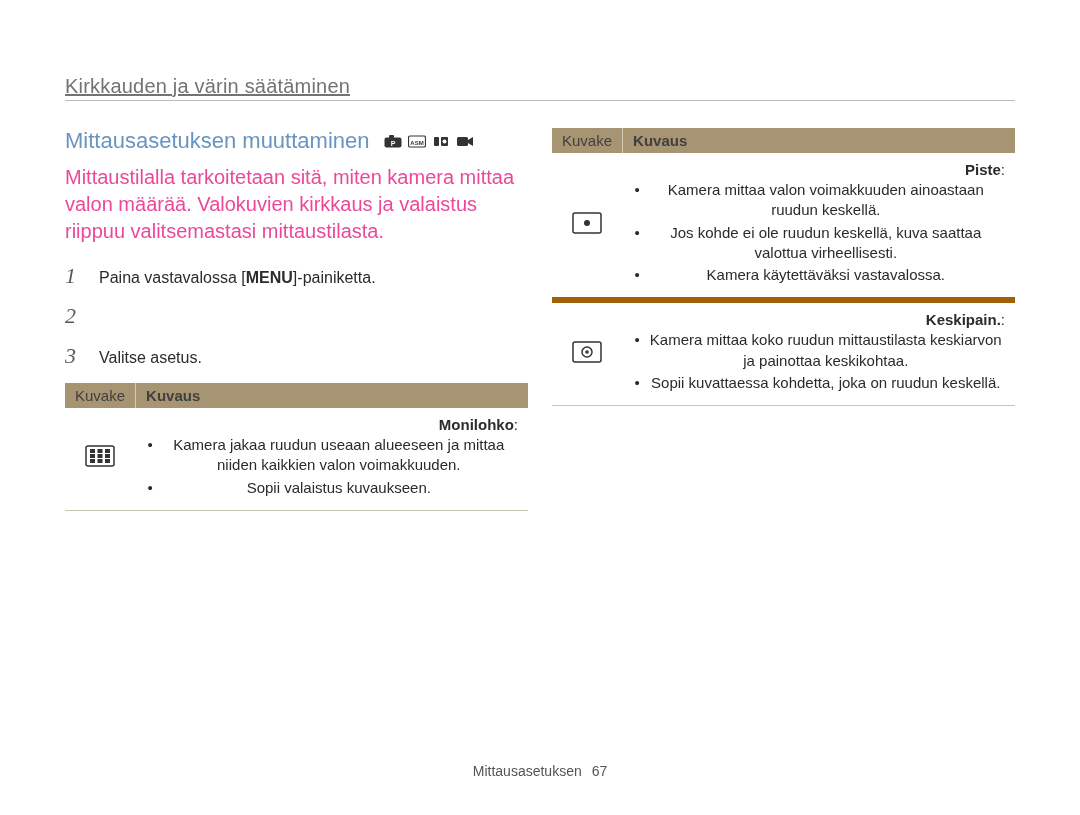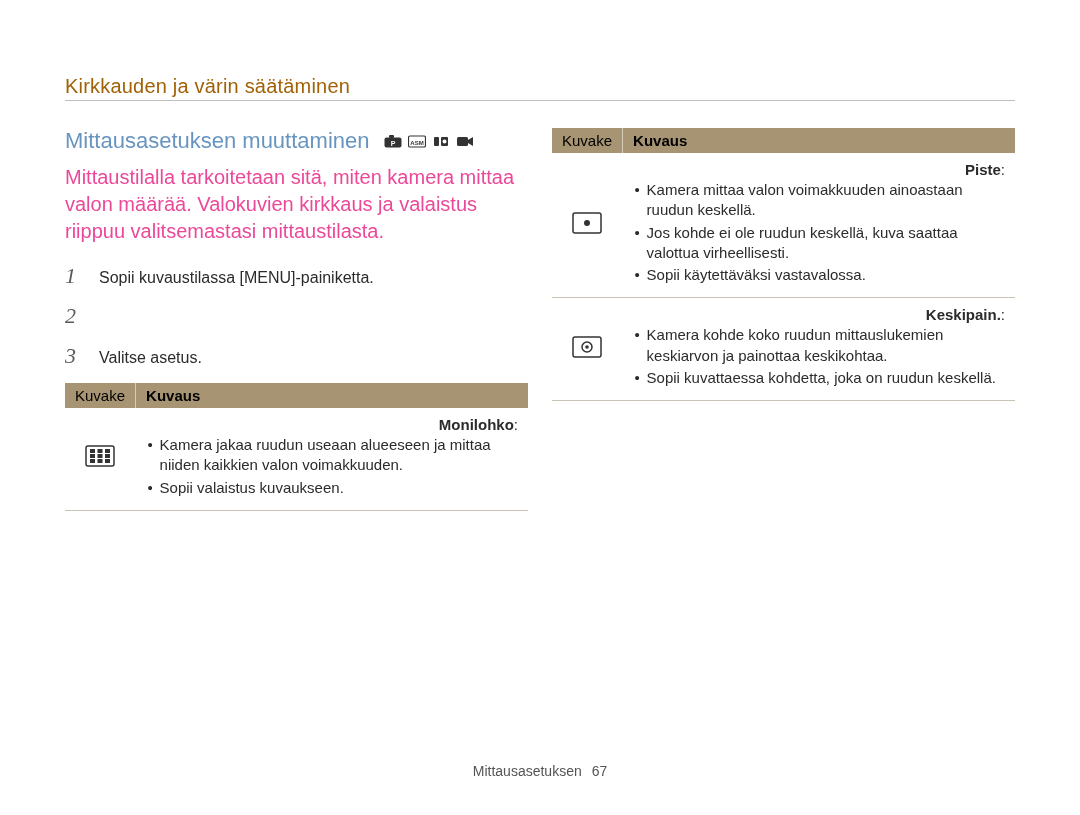--- a/index.html
+++ b/index.html
@@ -12,22 +12,23 @@
     color: #2b2b2b;
     font-size: 16px;
   }
   .page-header {
     position: absolute;
     top: 75px;
     left: 65px;
     right: 0;
     font-size: 20px;
     font-weight: 300;
-    color: #a16207;
+    color: #737373;
     letter-spacing: 0.2px;
+    text-decoration: underline;
   }
   .header-rule {
     position: absolute;
     top: 100px;
     left: 65px;
     width: 950px;
     height: 1px;
     background: #bdbdbd;
   }
   .content {
@@ -83,51 +84,51 @@
     font-family: Georgia, 'Times New Roman', serif;
     font-size: 22px;
     color: #5a5a5a;
     width: 18px;
   }
   .step-text {
     font-size: 16px;
     line-height: 1.35;
   }
   .menu-kw {
-    font-weight: 400;
+    font-weight: 700;
   }
   .inline-icon {
     display: inline-flex;
     vertical-align: -2px;
   }
   table.info {
     border-collapse: collapse;
     width: 100%;
     font-size: 15px;
   }
   table.info thead th {
     background: #A79472;
-    color: #000000;
+    color: #404040;
     font-weight: 400;
     text-align: left;
     padding: 4px 10px;
     border-right: 1px solid #d6ccb7;
   }
   table.info thead th:first-child {
     width: 60px;
   }
   table.info thead th:last-child {
     border-right: none;
     font-weight: bold;
   }
   table.info tbody td {
     padding: 8px 10px 10px 10px;
     vertical-align: middle;
     border-bottom: 1px solid #c9c3b5;
-    border-top: 1px solid #a16207;
+    border-top: 6px solid #a16207;
   }
   table.info tbody td.icon-cell {
     vertical-align: middle;
     text-align: center;
     padding-left: 4px;
     padding-right: 4px;
     border-bottom: 1px solid #c9c3b5;
   }
   table.info tbody tr:first-child td {
     border-top: none;
@@ -138,20 +139,21 @@
     text-align: right;
   }
   .desc-title::after {
     content: ":";
     font-weight: 400;
   }
   ul.bullets {
     list-style: none;
     margin: 0;
     padding: 0;
+    text-align: center;
   }
   ul.bullets li {
     position: relative;
     padding-left: 14px;
     line-height: 1.35;
     margin-bottom: 2px;
   }
   ul.bullets li::before {
     content: "•";
     position: absolute;
@@ -211,21 +213,21 @@
         </span>
       </span>
     </div>
 
     <div class="body-text">Mittaustilalla tarkoitetaan sitä, miten kamera mittaa valon määrää. Valokuvien kirkkaus ja valaistus riippuu valitsemastasi mittaustilasta.</div>
 
     <div class="steps">
       <div class="step">
         <div class="step-num">1</div>
         <div class="step-text">
-          <span>Sopii kuvaustilassa [</span><span class="menu-kw">MENU</span><span>]-painiketta.</span>
+          <span>Paina vastavalossa [</span><span class="menu-kw">MENU</span><span>]-painiketta.</span>
         </div>
       </div>
 
       <div class="step">
         <div class="step-num">2</div>
       </div>
 
       <div class="step">
         <div class="step-num">3</div>
         <div class="step-text">Valitse asetus.</div>
@@ -281,36 +283,36 @@
             <svg width="30" height="22" viewBox="0 0 30 22">
                 <rect x="1" y="1" width="28" height="20" rx="2" fill="none" stroke="#333" stroke-width="1.5"></rect>
                 <circle cx="15" cy="11" r="3" fill="#333"></circle>
               </svg>
           </td>
           <td>
             <div class="desc-title">Piste</div>
             <ul class="bullets">
               <li>Kamera mittaa valon voimakkuuden ainoastaan ruudun keskellä.</li>
               <li>Jos kohde ei ole ruudun keskellä, kuva saattaa valottua virheellisesti.</li>
-              <li>Sopii käytettäväksi vastavalossa.</li>
+              <li>Kamera käytettäväksi vastavalossa.</li>
             </ul>
           </td>
         </tr>
         <tr>
           <td class="icon-cell">
             <svg width="30" height="22" viewBox="0 0 30 22">
                 <rect x="1" y="1" width="28" height="20" rx="2" fill="none" stroke="#333" stroke-width="1.5"></rect>
                 <circle cx="15" cy="11" r="5" fill="none" stroke="#333" stroke-width="1.5"></circle>
                 <circle cx="15" cy="11" r="1.8" fill="#333"></circle>
               </svg>
           </td>
           <td>
             <div class="desc-title">Keskipain.</div>
             <ul class="bullets">
-              <li>Kamera kohde koko ruudun mittauslukemien keskiarvon ja painottaa keskikohtaa.</li>
+              <li>Kamera mittaa koko ruudun mittaustilasta keskiarvon ja painottaa keskikohtaa.</li>
               <li>Sopii kuvattaessa kohdetta, joka on ruudun keskellä.</li>
             </ul>
           </td>
         </tr>
       </tbody>
     </table>
   </div>
 </div>
 
 <div class="footer">

